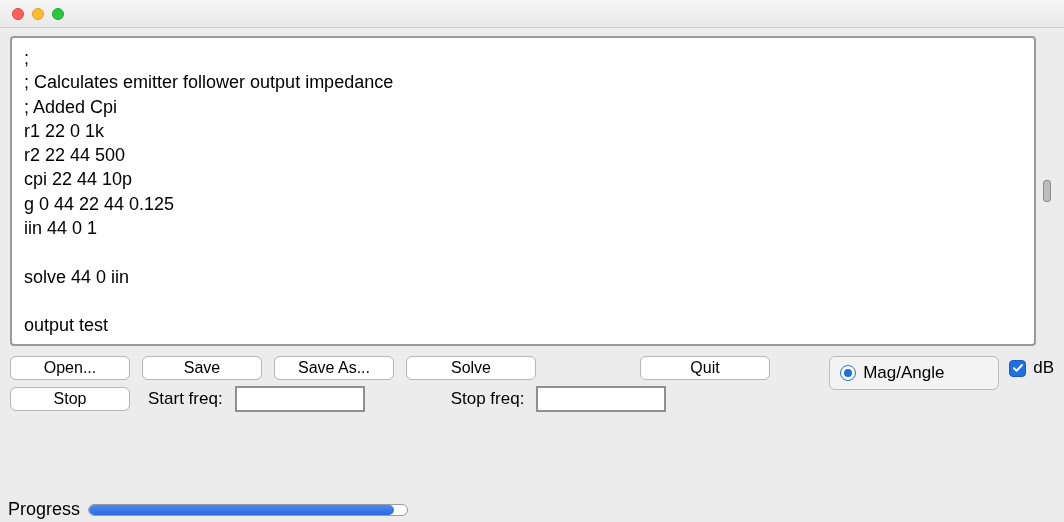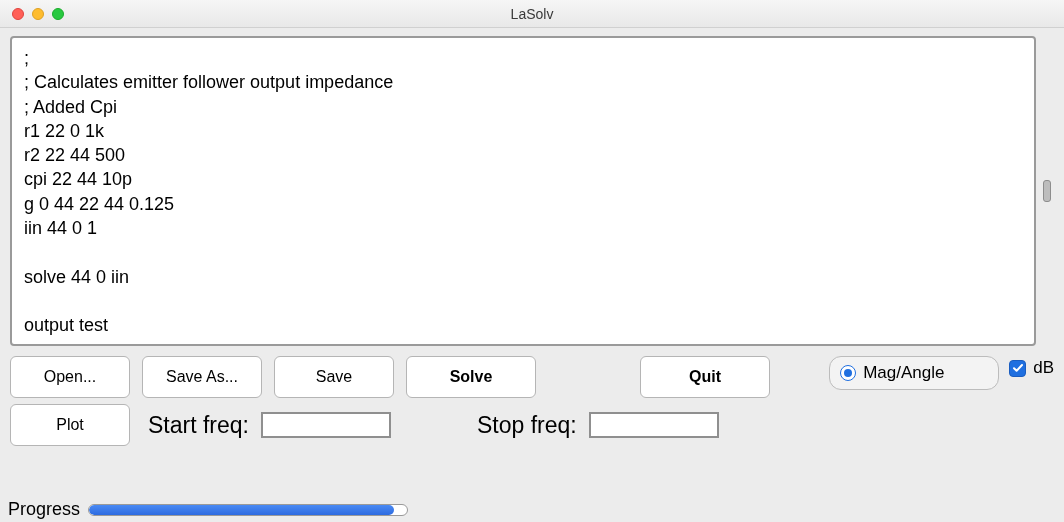--- a/index.html
+++ b/index.html
@@ -82,49 +82,49 @@
     .row1, .row2 {
       display: flex;
       align-items: center;
       gap: 12px;
       margin-bottom: 6px;
     }
     .btn {
       background: #fff;
       border: 1px solid #b5b5b5;
       border-radius: 6px;
-      height: 42px;
+      height: 24px;
       min-width: 120px;
       font-size: 16px;
       padding: 0 10px;
       text-align: center;
       display: inline-flex;
       align-items: center;
       justify-content: center;
       cursor: default;
     }
-    .btn-wide { min-width: 130px; font-weight: bold; }
+    .btn-wide { min-width: 130px; }
     .spacer1 { flex: 0 0 56px; }
     .quit-spacer { flex: 0 0 80px; }
     .lbl {
-      font-size: 23px;
+      font-size: 17px;
       margin-left: 6px;
     }
     .txt-in {
       width: 130px;
       height: 26px;
       border: 2px solid #8f8f8f;
       background: #fff;
       font-size: 15px;
       padding: 0 4px;
     }
     .radio-box {
       background: #f3f3f3;
       border: 1px solid #bcbcbc;
-      border-radius: 12px;
+      border-radius: 6px;
       padding: 6px 14px 6px 10px;
       display: flex;
       flex-direction: column;
       gap: 6px;
       min-width: 170px;
     }
     .radio-row, .check-row {
       display: flex;
       align-items: center;
       gap: 7px;
@@ -181,21 +181,20 @@
   </style>
 </head>
 <body>
 
 <div class="titlebar">
   <div class="traffic-lights">
     <div class="traffic-light tl-close"></div>
     <div class="traffic-light tl-min"></div>
     <div class="traffic-light tl-max"></div>
   </div>
-  <div class="title">LaSolv</div>
 </div>
 
 <div class="content">
   <div class="panes">
     <div class="pane">;
 ; Calculates emitter follower output impedance
 ; Added Cpi
 r1 22 0 1k
 r2 22 44 500
 cpi 22 44 10p
@@ -207,28 +206,28 @@
 output test</div>
     <div class="divider-col">
       <div class="sash-handle"></div>
     </div>
   </div>
 
   <div class="controls">
     <div class="left-controls">
       <div class="row1">
         <div class="btn">Open...</div>
+        <div class="btn">Save</div>
         <div class="btn">Save As...</div>
-        <div class="btn">Save</div>
         <div class="btn btn-wide">Solve</div>
         <div class="quit-spacer"></div>
         <div class="btn btn-wide">Quit</div>
       </div>
       <div class="row2">
-        <div class="btn">Plot</div>
+        <div class="btn">Stop</div>
         <span class="lbl">Start freq:</span>
         <input class="txt-in" value="" style="">
         <span class="spacer1"></span>
         <span class="lbl">Stop freq:</span>
         <input class="txt-in" value="" style="">
       </div>
     </div>
 
     <div class="radio-box">
       <div class="radio-row">

